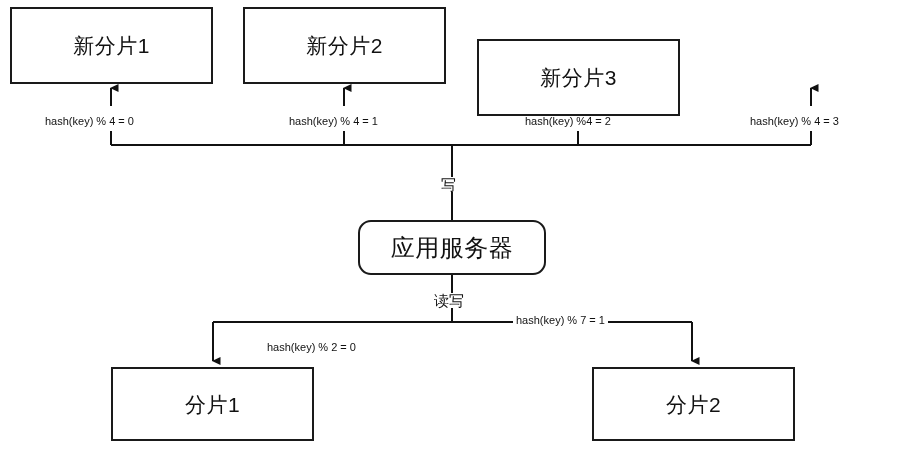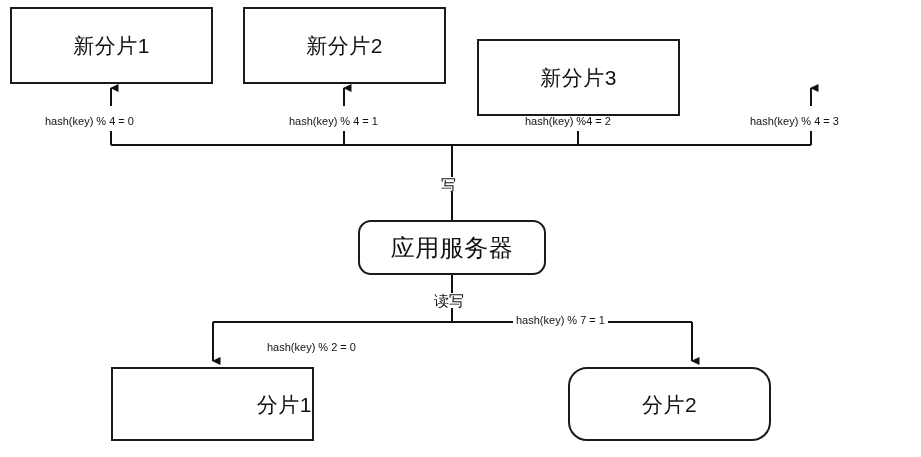--- a/index.html
+++ b/index.html
@@ -30,22 +30,22 @@
   #shard-new-4{left:711px;}
 
   #app-server{
     left:358px;top:220px;width:188px;height:55px;
     border-radius:13px;
     border-width:2px;
   }
   #app-server .node-label{font-size:24px;}
 
   .shard-old{width:203px;height:74px;top:367px;}
-  #shard-old-1{left:111px;justify-content:flex-end;}
-  #shard-old-2{left:568px;border-radius:19px;}
+  #shard-old-1{left:111px;}
+  #shard-old-2{left:592px;}
 
   .edge-label{
     position:absolute;
     font-size:11px;
     color:#111;
     white-space:nowrap;
     line-height:1;
     background:#fff;
     padding:0 3px;
     text-align:right;

